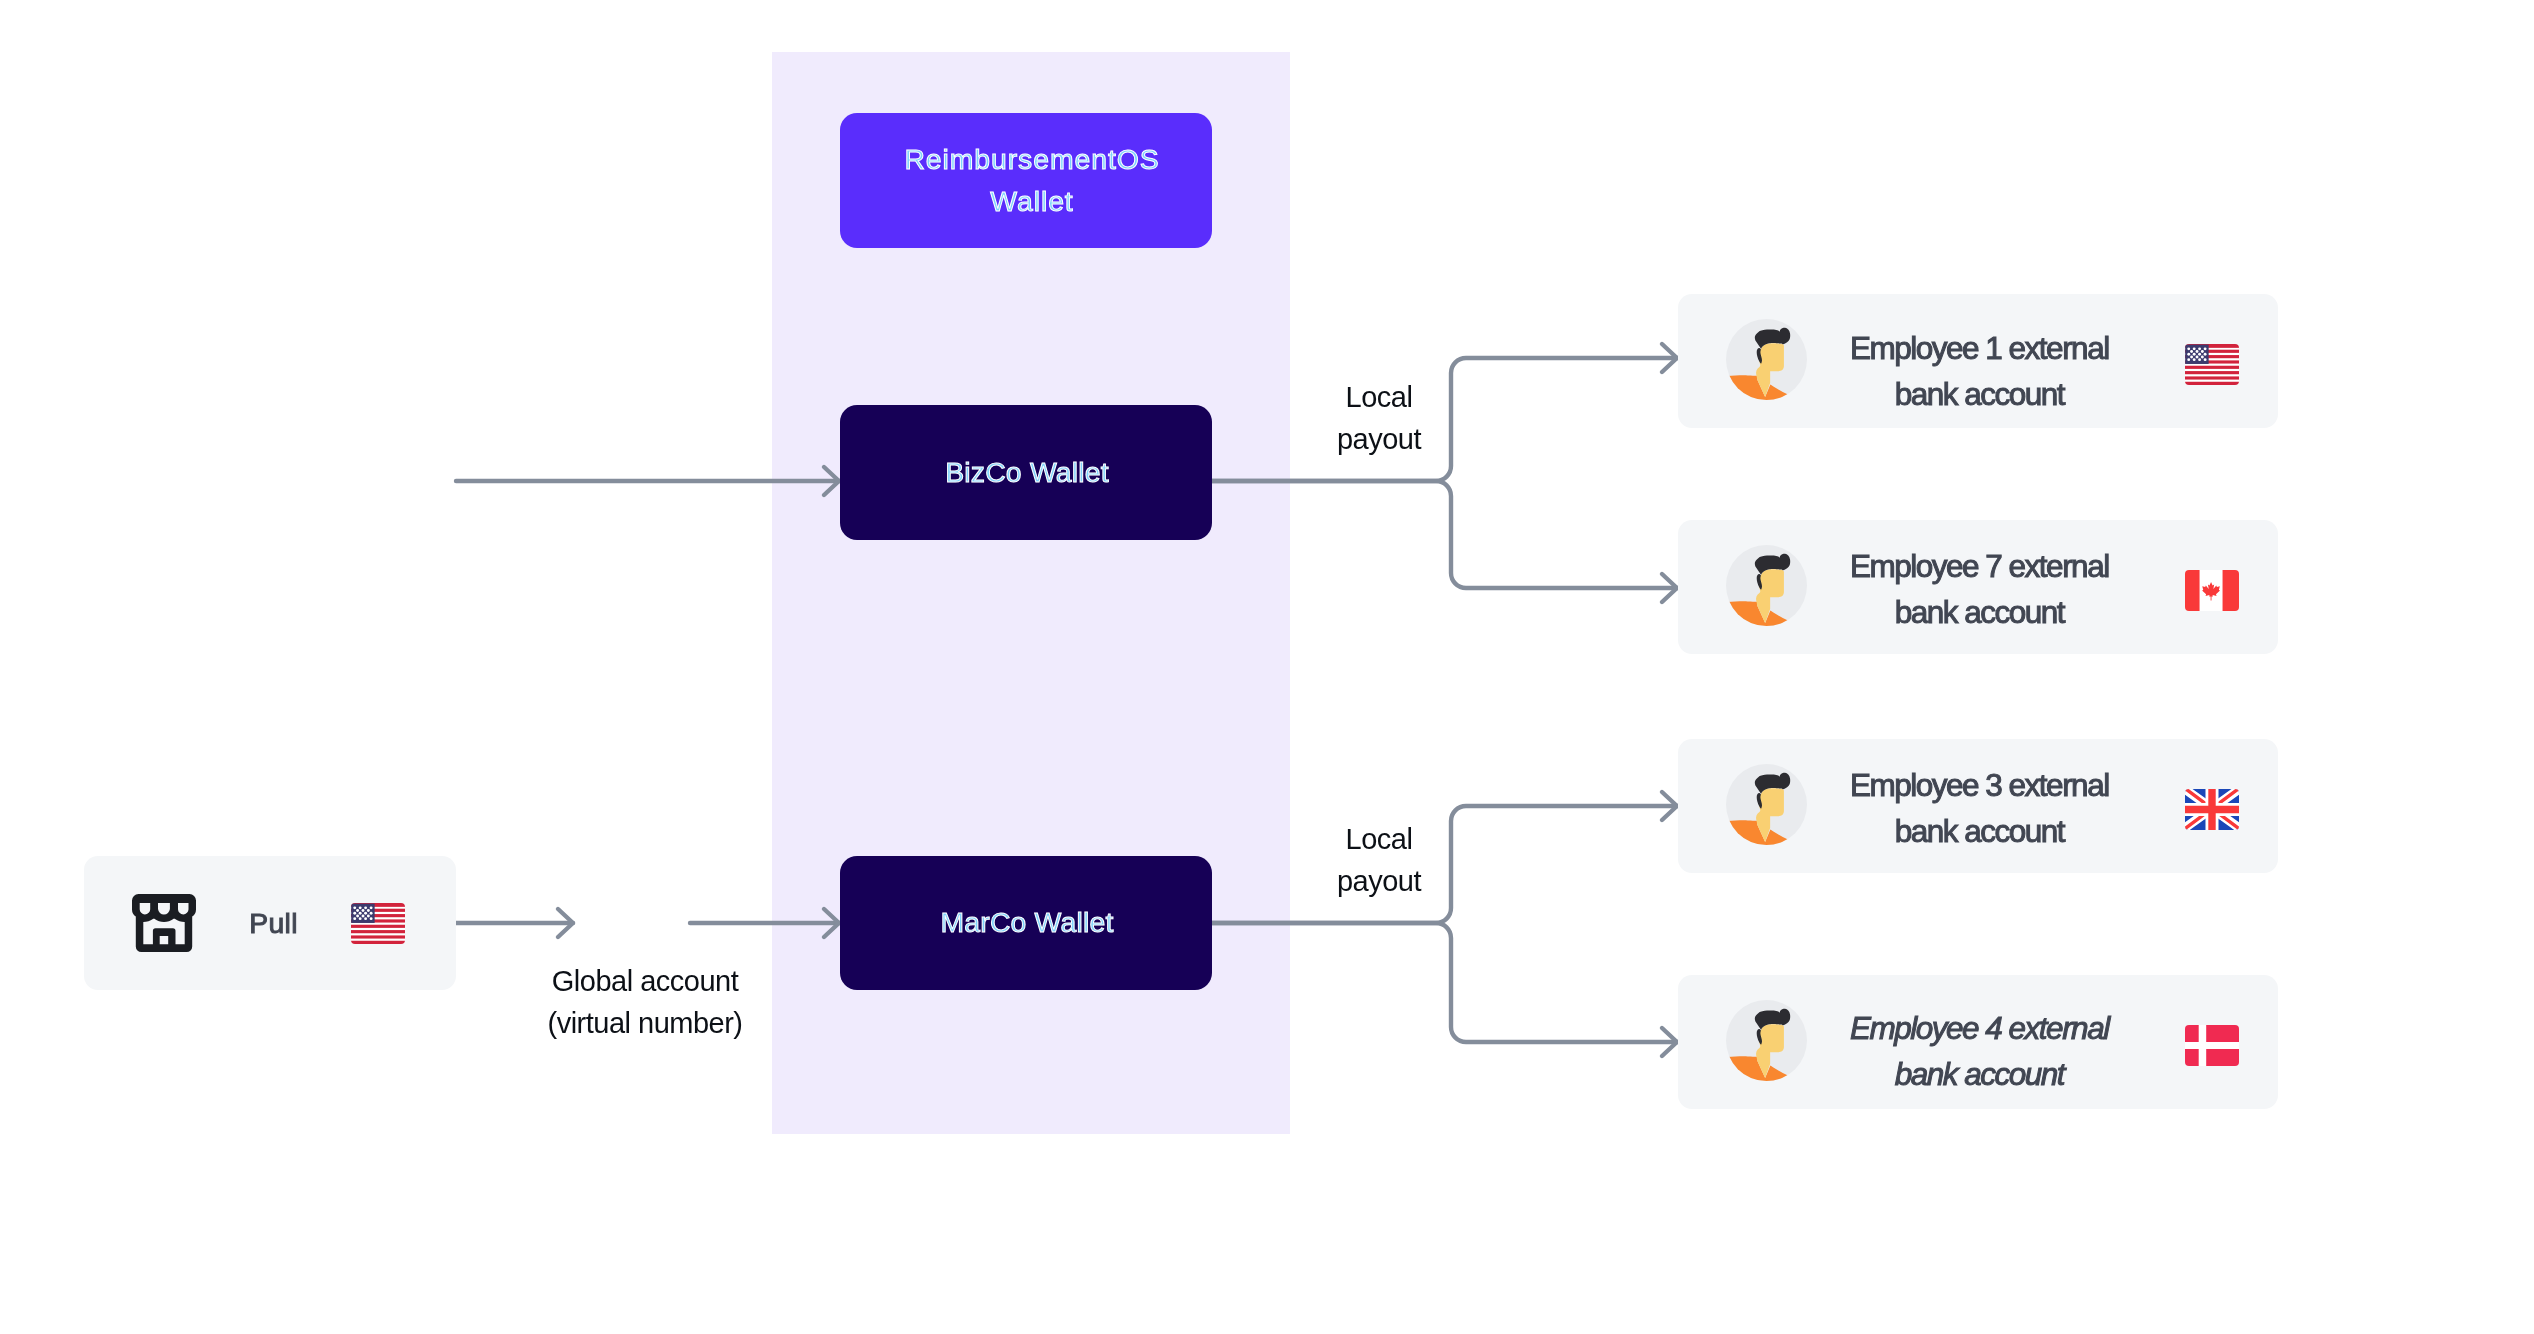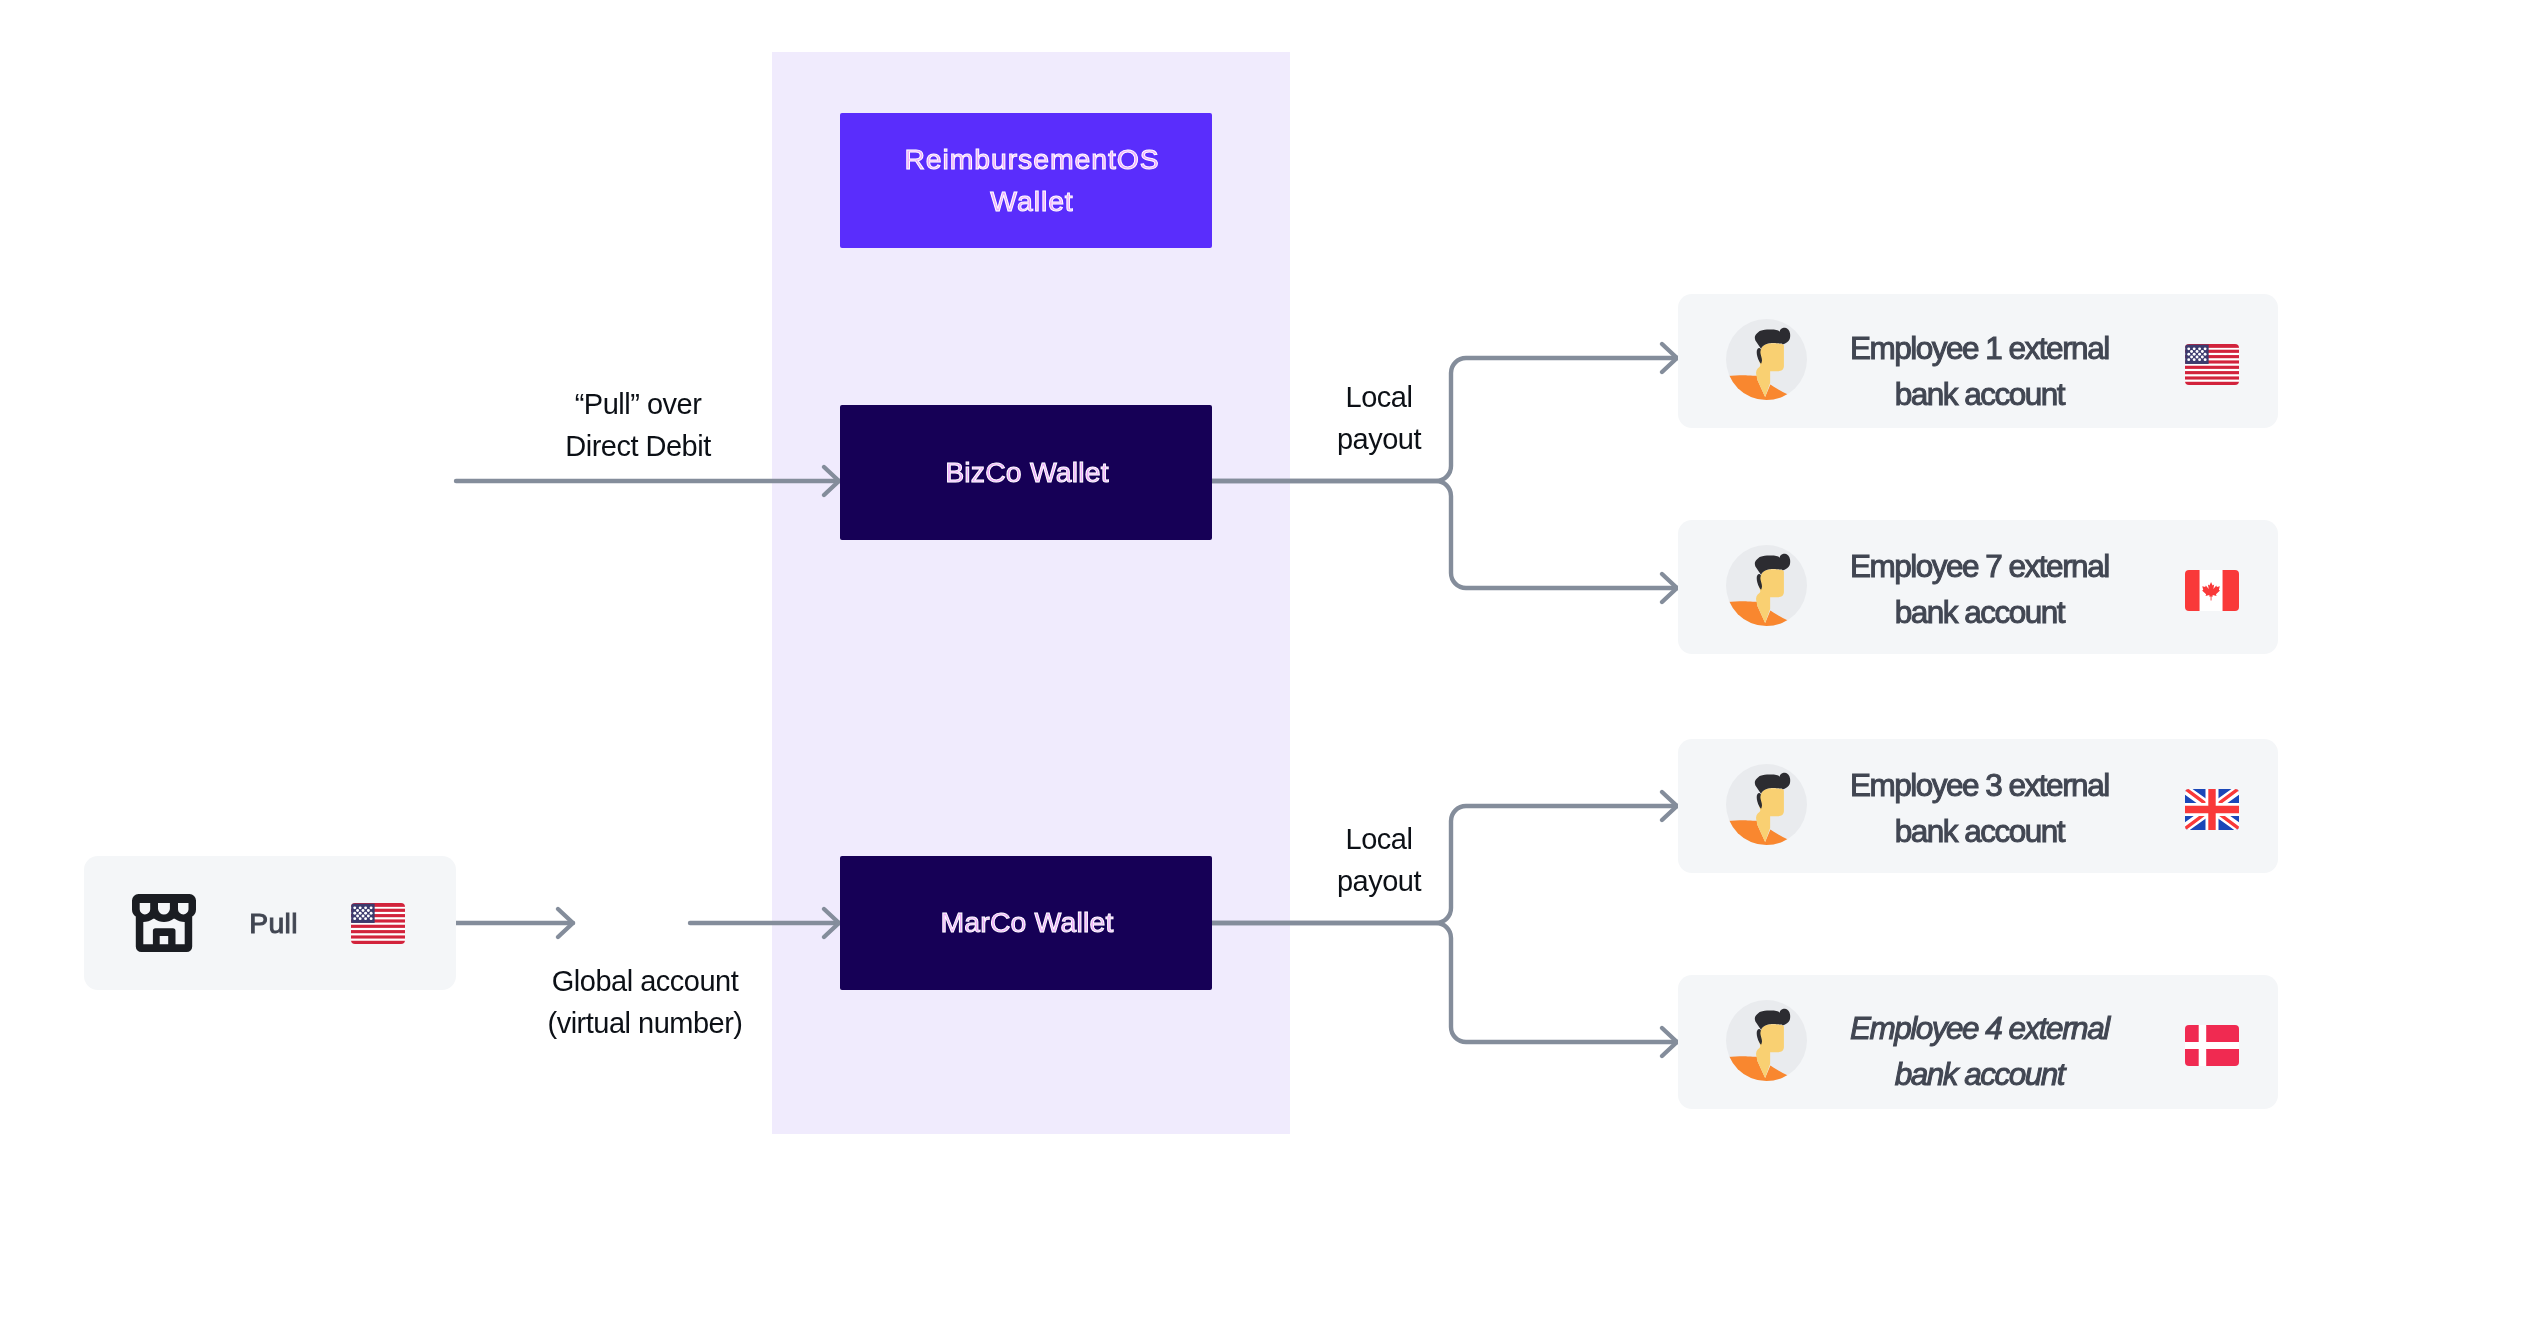--- a/index.html
+++ b/index.html
@@ -6,21 +6,21 @@
   html,body{margin:0;padding:0;}
   body{width:2534px;height:1334px;background:#ffffff;overflow:hidden;
        font-family:"Liberation Sans","DejaVu Sans",sans-serif;
        -webkit-font-smoothing:antialiased;}
   .stage{position:relative;width:2534px;height:1334px;}
   .abs{position:absolute;}
 
   .band{background:#f0ebfd;}
 
   .wallet{display:flex;align-items:center;justify-content:center;
-          border-radius:2px;color:#f0abfc;font-weight:400;
+          border-radius:17px;color:#7dd3fc;font-weight:400;
           font-size:28.4px;line-height:41.5px;text-align:center;letter-spacing:0.18px;
           white-space:pre-line;-webkit-text-stroke:1.0px #ffffff;}
   .wallet.brand{background:#5a2dfc;letter-spacing:0.92px;}
   .wallet.brand > span{position:relative;left:6px;}
   .wallet.dark{background:#160056;}
   .wallet.dark > span{position:relative;left:1px;}
 
   .card{background:#f4f6f8;border-radius:14px;display:flex;align-items:center;}
 
   .co-name{color:#414652;font-weight:400;font-size:28.3px;letter-spacing:0.35px;
@@ -284,22 +284,20 @@
     </span>
     <span class="emp-name" style="margin-left:43px;margin-top:19px;font-style:italic;">Employee 4 external
 bank account</span>
     <span class="flag" style="margin-left:auto;margin-right:38px;margin-top:7px;">
       <svg width="56" height="41" viewBox="0 0 54 41">
           <use href="#sym-flag-dk"></use>
         </svg>
     </span>
   </div>
 
-  <div class="abs label" style="left:478px;top:384px;width:320px;">“Pull” over
-Direct Debit</div>
 
   <div class="abs label" style="left:481px;top:961px;width:328px;">Global account
 (virtual number)</div>
 
   <div class="abs label" style="left:1294px;top:377px;width:170px;">Local
 payout</div>
 
   <div class="abs label" style="left:1294px;top:819px;width:170px;">Local
 payout</div>
 

